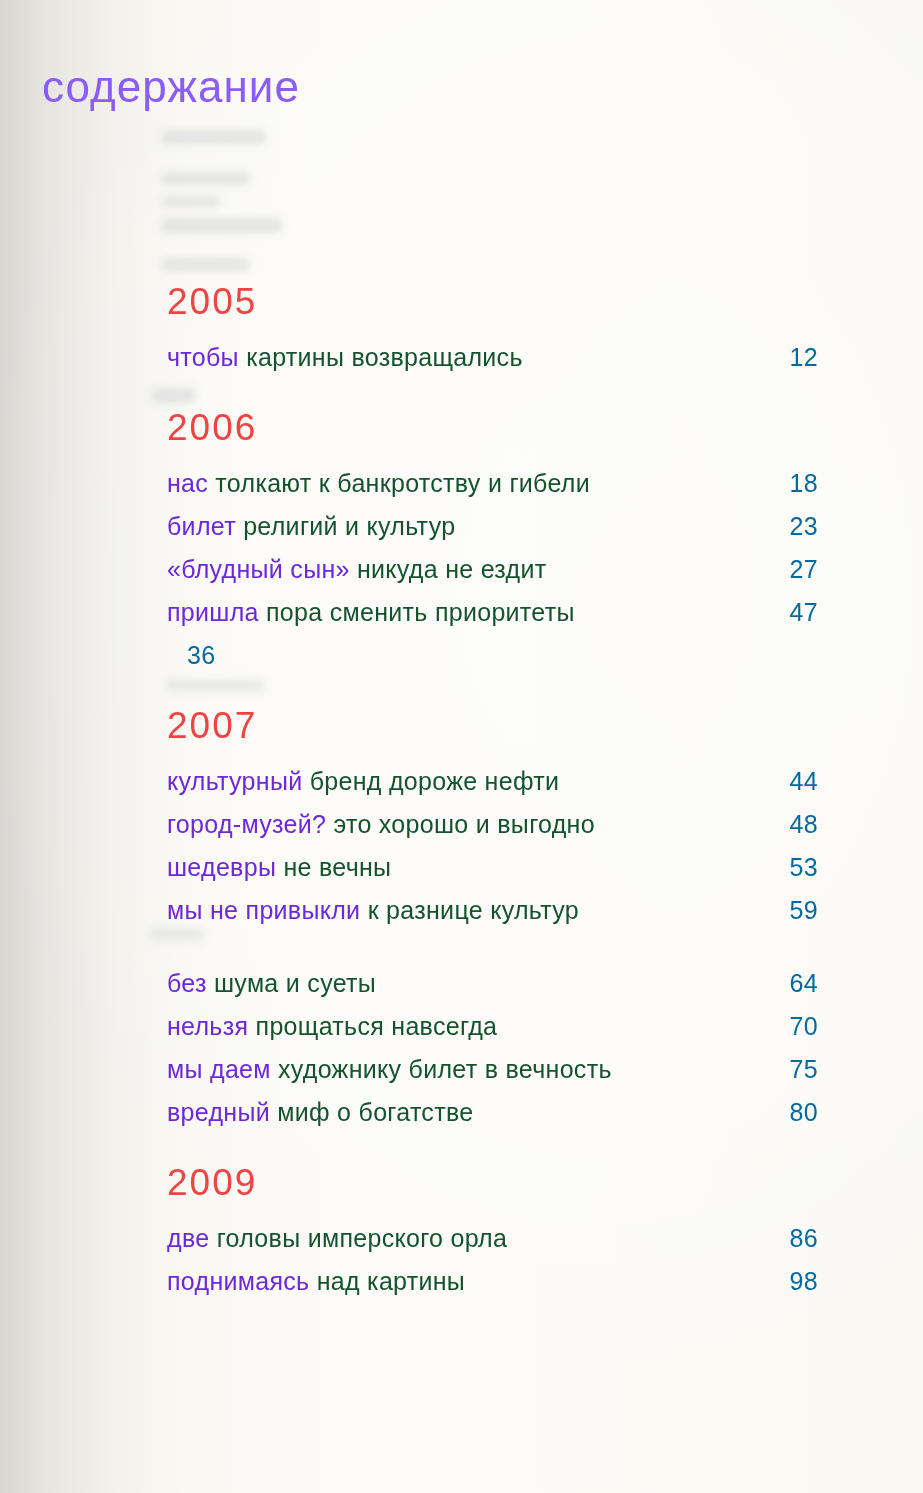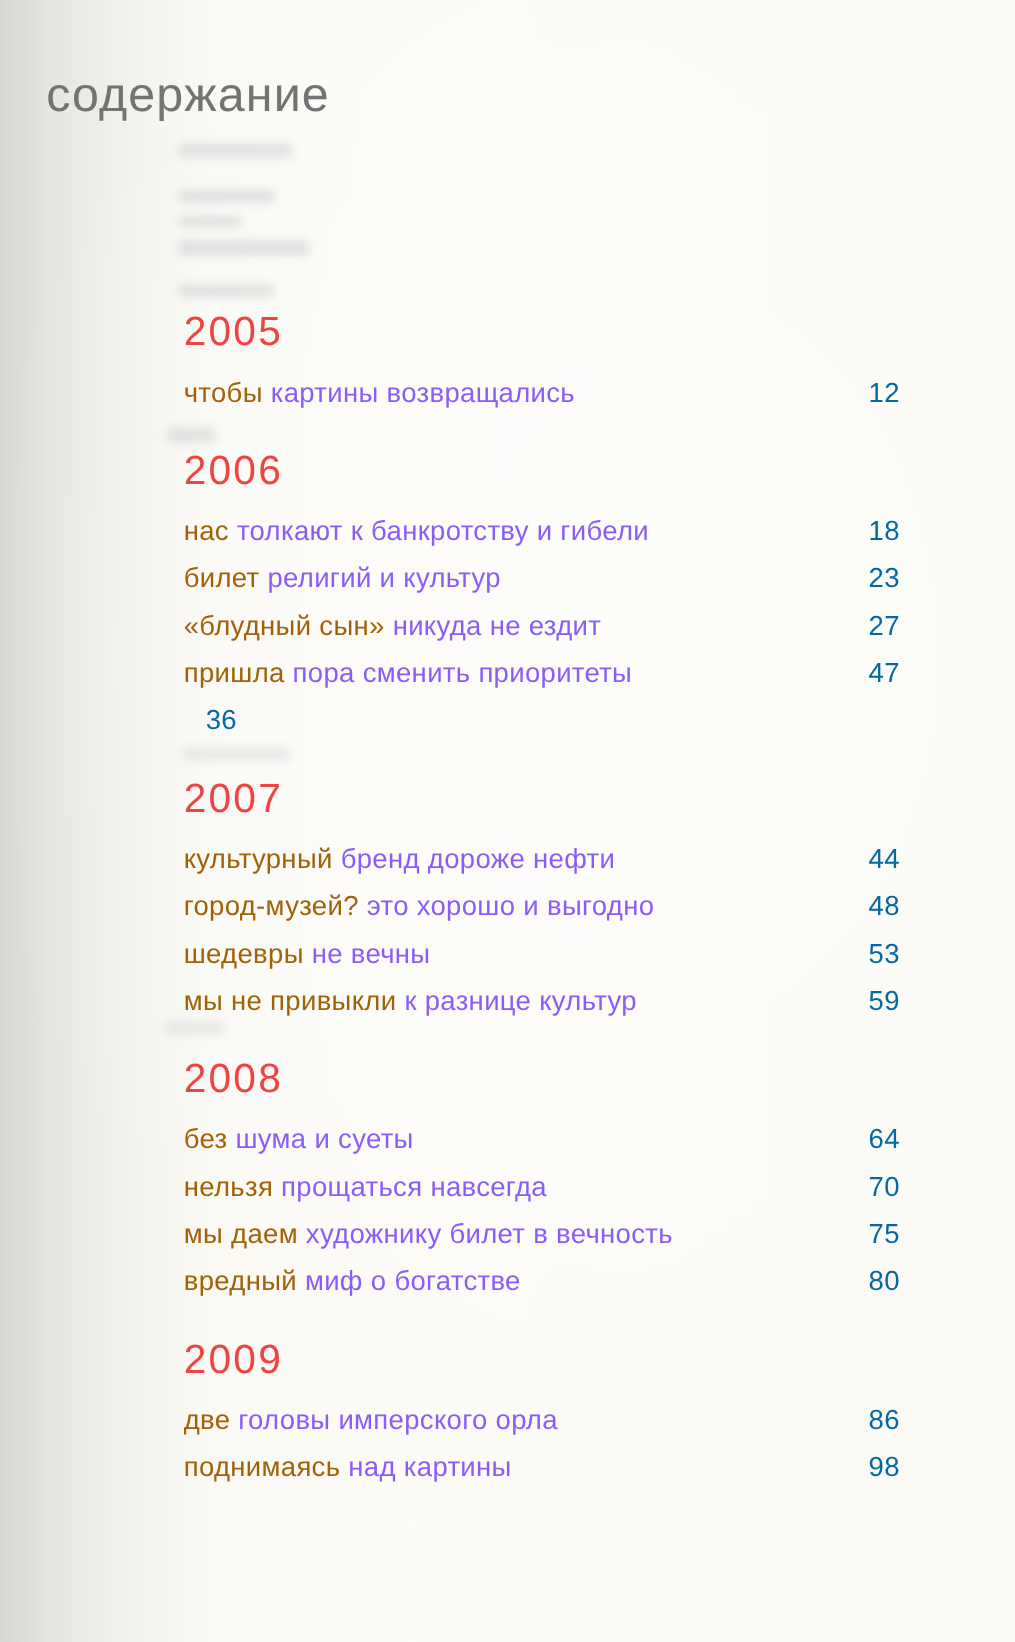--- a/index.html
+++ b/index.html
@@ -19,21 +19,21 @@
   }
 
   .page-title {
     position: absolute;
     left: 42px;
     top: 62px;
     margin: 0;
     font-size: 44px;
     font-weight: 400;
     letter-spacing: 1px;
-    color: #737373;
+    color: #8b5cf6;
   }
 
   
   .ghost {
     position: absolute;
     background: #c6cacd;
     opacity: 0.45;
     filter: blur(4px);
     border-radius: 4px;
   }
@@ -67,22 +67,22 @@
   .entry {
     display: flex;
     justify-content: space-between;
     align-items: baseline;
     line-height: 43px;
     font-size: 25px;
     letter-spacing: 0.3px;
   }
 
   .entry-title { color: #57534e; }
-  .lead { color: #a16207; }
-  .rest { color: #8b5cf6; white-space: pre-wrap; }
+  .lead { color: #6d28d9; }
+  .rest { color: #14532d; white-space: pre-wrap; }
 
   .page-num {
     color: #0369a1;
     flex: 0 0 auto;
     padding-left: 20px;
   }
 </style>
 </head>
 <body>
 
@@ -156,21 +156,20 @@
   </div>
 
   <div class="entry">
     <span class="entry-title"><span class="lead">мы не привыкли</span><span class="rest"> к разнице культур</span></span>
     <span class="page-num">59</span>
   </div>
 </div>
   </section>
 
   <section class="toc-section">
-    <h2 class="year">2008</h2>
     <div class="entries">
   <div class="entry">
     <span class="entry-title"><span class="lead">без</span><span class="rest"> шума и суеты</span></span>
     <span class="page-num">64</span>
   </div>
 
   <div class="entry">
     <span class="entry-title"><span class="lead">нельзя</span><span class="rest"> прощаться навсегда</span></span>
     <span class="page-num">70</span>
   </div>

